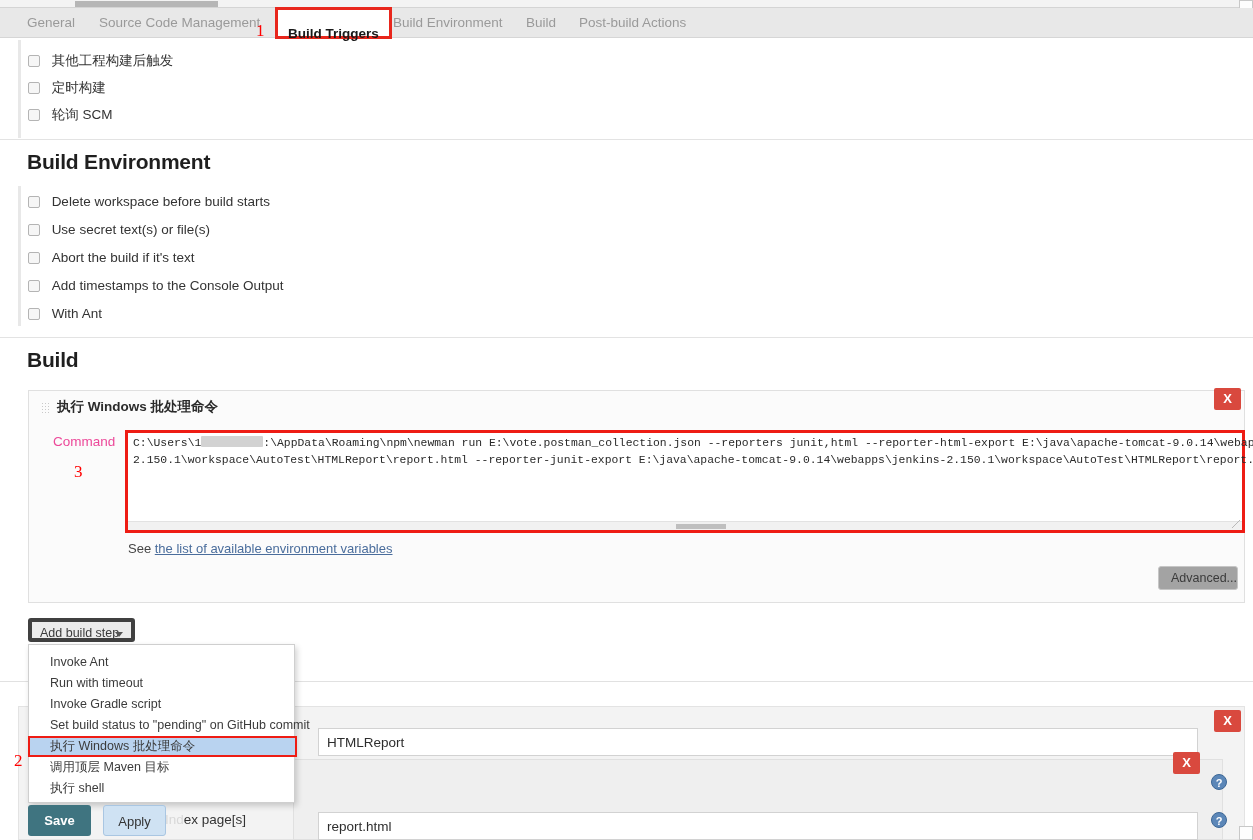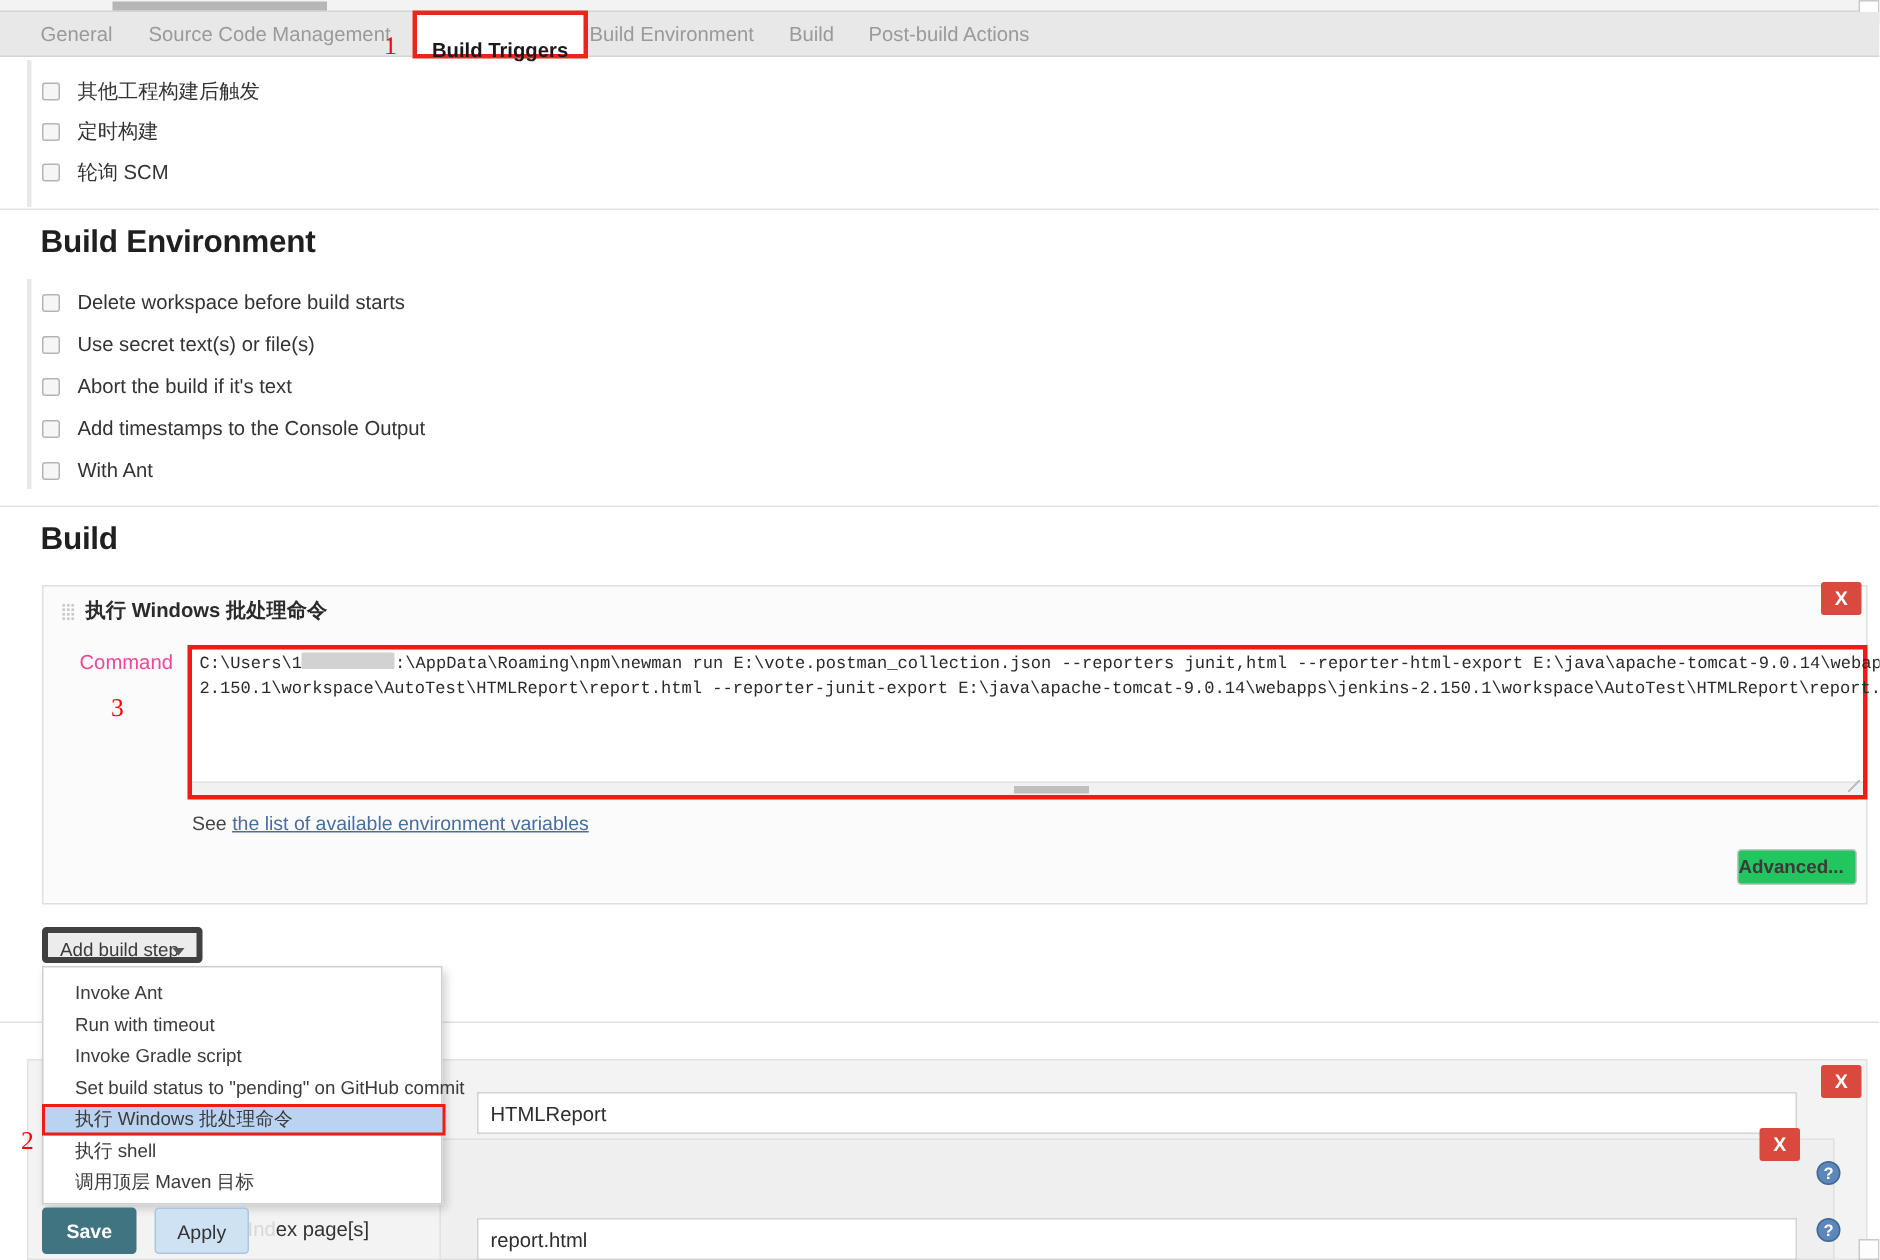--- a/index.html
+++ b/index.html
@@ -121,24 +121,23 @@
     background:linear-gradient(135deg,transparent 45%,#b9b9b9 46%,#b9b9b9 54%,transparent 55%);
   }
 
   .see-line{
     position:absolute; left:128px; top:541px; font-size:13px; color:#444;
   }
   .see-link{ color:#4a6d9c; text-decoration:underline; cursor:pointer;}
 
   .adv-btn{
     position:absolute; left:1158px; top:566px; width:80px; height:24px;
-    background:#22c55e; border:1px solid #c6c6c6; border-radius:3px;
-    font-size:12.5px; color:#3a3a3a; text-align:left; line-height:22px;
+    background:#a3a3a3; border:1px solid #c6c6c6; border-radius:3px;
+    font-size:12.5px; color:#3a3a3a; text-align:right; line-height:22px;
     cursor:pointer;
-    font-weight:bold;
   }
 
   
   .add-step-btn{
     position:absolute; left:28px; top:618px; width:107px; height:24px;
     background:#ececec; border:4px solid #404040; border-radius:3px;
     font-size:12.5px; color:#3a3a3a; line-height:22px; padding-left:8px;
     cursor:pointer; z-index:30;
   }
   .caret{
@@ -306,22 +305,22 @@
   <span class="caret"></span>
 </div>
 
 <div class="dropdown">
   <div class="dd-spacer"></div>
   <div class="dd-item">Invoke Ant</div>
   <div class="dd-item">Run with timeout</div>
   <div class="dd-item">Invoke Gradle script</div>
   <div class="dd-item">Set build status to "pending" on GitHub commit</div>
   <div class="dd-item sel">执行 Windows 批处理命令</div>
+  <div class="dd-item">调用顶层 Maven 目标</div>
   <div class="dd-item">执行 shell</div>
-  <div class="dd-item">调用顶层 Maven 目标</div>
 </div>
 <div class="anno" style="left:14px; top:752px; z-index:37;">2</div>
 
 <div class="lower-divider"></div>
 <div class="lower-panel"></div>
 <div class="xbtn" style="left:1214px; top:710px; width:27px; height:22px; line-height:22px;">X</div>
 
 <div class="inner-panel"></div>
 <div class="xbtn" style="left:1173px; top:752px; width:27px; height:22px; line-height:22px;">X</div>
 

